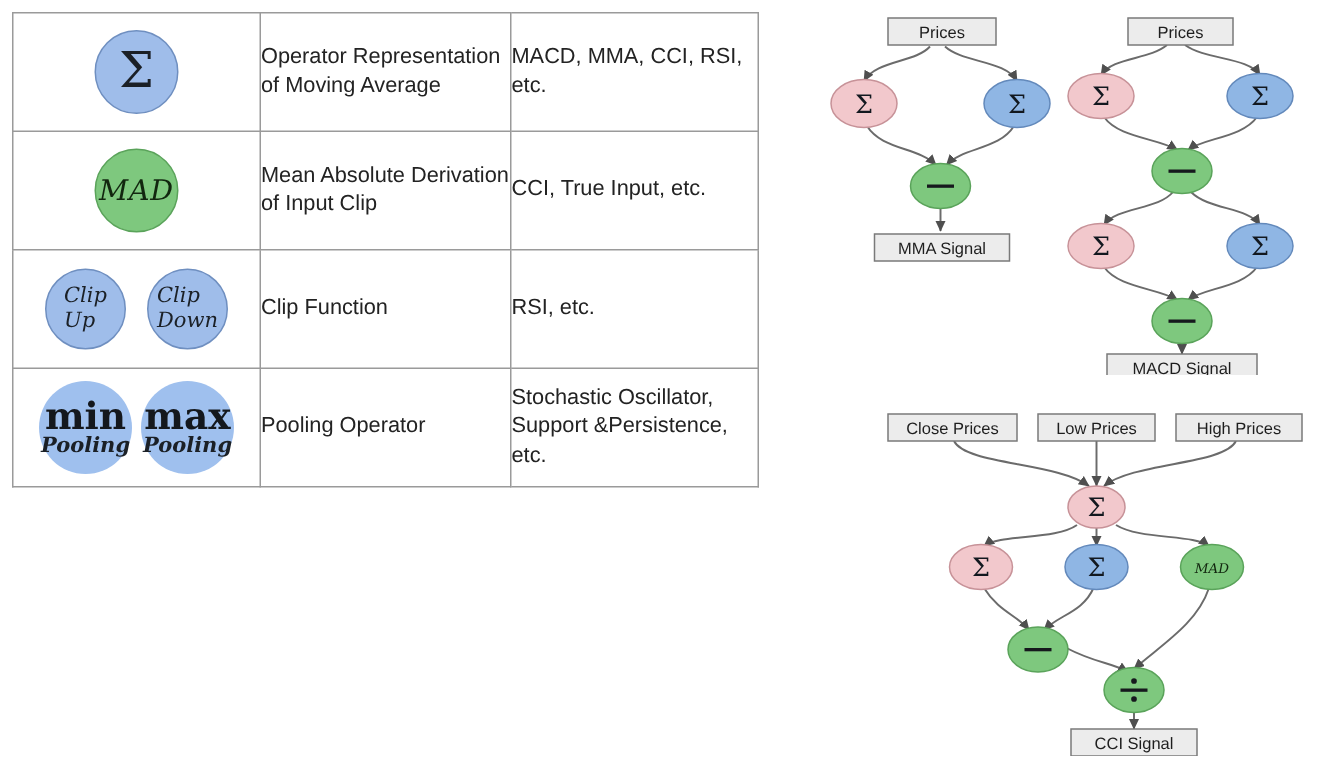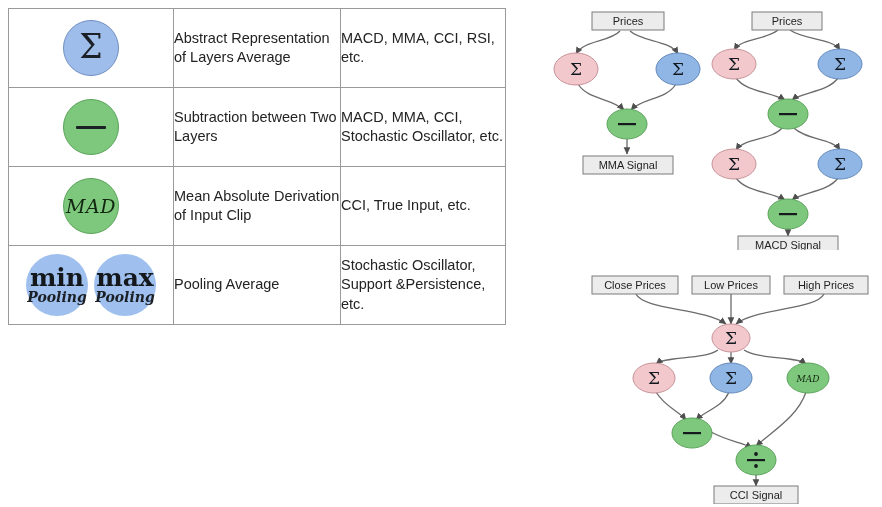--- a/index.html
+++ b/index.html
@@ -185,64 +185,73 @@
   <tbody>
 
     <tr>
       <td class="symbol-cell">
         <div class="symbol-wrap">
           <div class="circ circ-blue c-sigma">
             <span class="glyph">Σ</span>
           </div>
         </div>
       </td>
-      <td class="cell-text">Abstract Representation of Layers Average</td>
+      <td class="cell-text">Operator Representation of Moving Average</td>
       <td class="cell-text">MACD, MMA, CCI, RSI, etc.</td>
     </tr>
 
-    <tr>
-      <td class="symbol-cell">
-        <div class="symbol-wrap">
-          <div class="circ circ-green c-minus">
-            <span class="glyph"></span>
-          </div>
-        </div>
-      </td>
-      <td class="cell-text">Subtraction between Two Layers</td>
-      <td class="cell-text">MACD, MMA, CCI, Stochastic Oscillator, etc.</td>
-    </tr>
 
     <tr>
       <td class="symbol-cell">
         <div class="symbol-wrap">
           <div class="circ circ-green c-mad">
             <span class="glyph">MAD</span>
           </div>
         </div>
       </td>
       <td class="cell-text">Mean Absolute Derivation of Input Clip</td>
       <td class="cell-text">CCI, True Input, etc.</td>
     </tr>
 
 
+    <tr>
+      <td class="symbol-cell">
+        <div class="symbol-wrap pair">
+          <div class="circ circ-blue c-clip">
+            <span class="glyph">
+              <span>Clip</span>
+              <span>Up</span>
+            </span>
+          </div>
+          <div class="circ circ-blue c-clip">
+            <span class="glyph">
+              <span>Clip</span>
+              <span>Down</span>
+            </span>
+          </div>
+        </div>
+      </td>
+      <td class="cell-text">Clip Function</td>
+      <td class="cell-text">RSI, etc.</td>
+    </tr>
 
     <tr>
       <td class="symbol-cell">
         <div class="symbol-wrap pair">
           <div class="circ circ-blue-flat c-pool">
             <span class="glyph-main">min</span>
             <span class="glyph-sub">Pooling</span>
           </div>
           <div class="circ circ-blue-flat c-pool">
             <span class="glyph-main">max</span>
             <span class="glyph-sub">Pooling</span>
           </div>
         </div>
       </td>
-      <td class="cell-text">Pooling Average</td>
+      <td class="cell-text">Pooling Operator</td>
       <td class="cell-text">Stochastic Oscillator, Support &amp;Persistence, etc.</td>
     </tr>
 
   </tbody>
 </table>
 
 <div class="diagram" style="left:548px; top:4px;">
   <svg width="180" height="176" viewBox="0 0 180 176" xmlns="http://www.w3.org/2000/svg">
     <defs>
       <marker id="ah1" markerWidth="7" markerHeight="7" refX="5.2" refY="2.6" orient="auto">

